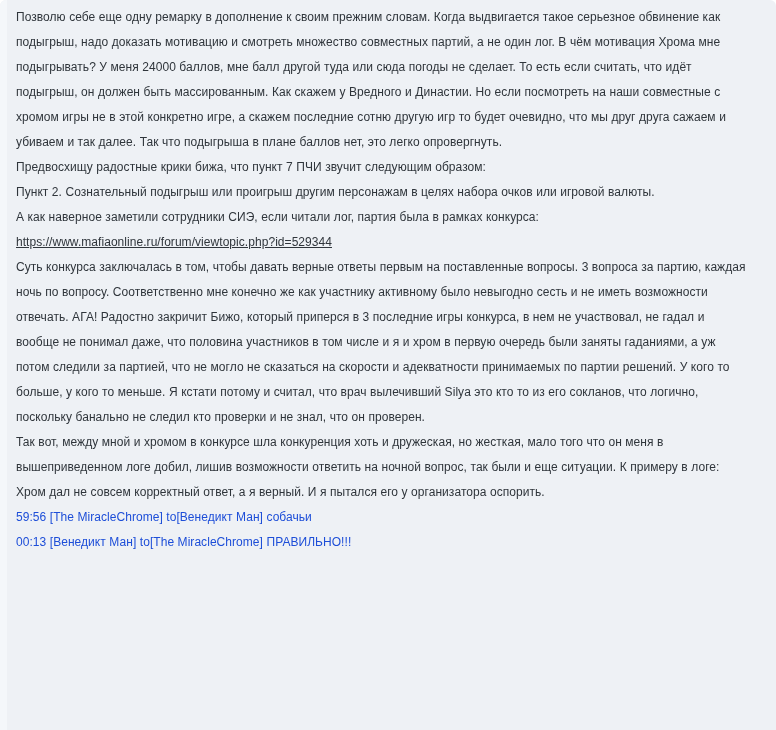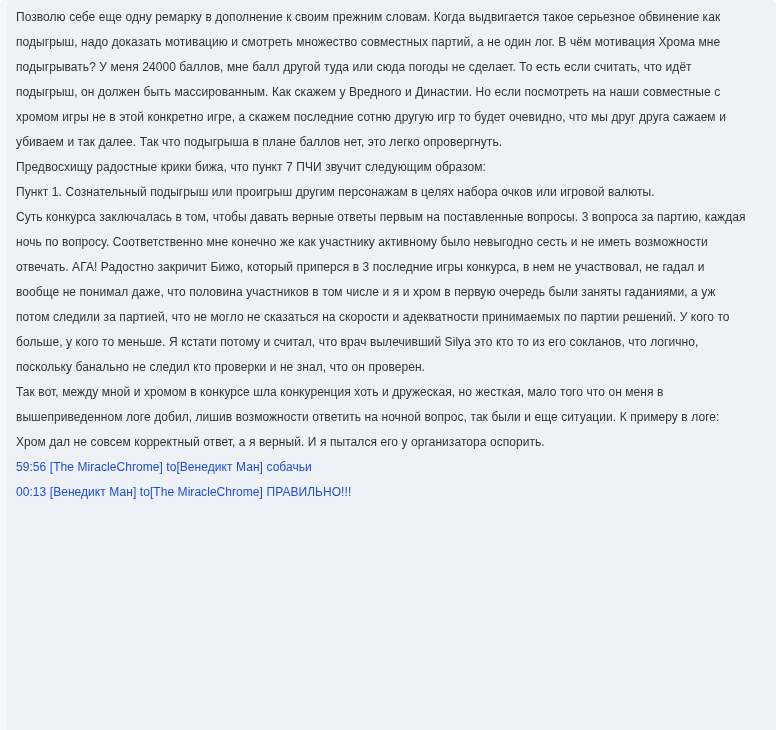--- a/index.html
+++ b/index.html
@@ -74,23 +74,25 @@
 </head>
 <body>
 
 <div id="post-container">
   <div class="post-body">
 
     <p class="para">Позволю себе еще одну ремарку в дополнение к своим прежним словам. Когда выдвигается такое серьезное обвинение как подыгрыш, надо доказать мотивацию и смотреть множество совместных партий, а не один лог. В чём мотивация Хрома мне подыгрывать? У меня 24000 баллов, мне балл другой туда или сюда погоды не сделает. То есть если считать, что идёт подыгрыш, он должен быть массированным. Как скажем у Вредного и Династии. Но если посмотреть на наши совместные с хромом игры не в этой конкретно игре, а скажем последние сотню другую игр то будет очевидно, что мы друг друга сажаем и убиваем и так далее. Так что подыгрыша в плане баллов нет, это легко опровергнуть.</p>
 
     <p class="para">Предвосхищу радостные крики бижа, что пункт 7 ПЧИ звучит следующим образом:</p>
 
-    <p class="para">Пункт 1. Сознательный подыгрыш или проигрыш другим персонажам в целях набора очков или игровой валюты.</p>
+    <p class="para">Пункт 2. Сознательный подыгрыш или проигрыш другим персонажам в целях набора очков или игровой валюты.</p>
 
+    <p class="para">А как наверное заметили сотрудники СИЭ, если читали лог, партия была в рамках конкурса:</p>
 
+    <p class="para"><a class="post-link" href="#">https://www.mafiaonline.ru/forum/viewtopic.php?id=529344</a></p>
 
     <p class="para">Суть конкурса заключалась в том, чтобы давать верные ответы первым на поставленные вопросы. 3 вопроса за партию, каждая ночь по вопросу. Соответственно мне конечно же как участнику активному было невыгодно сесть и не иметь возможности отвечать. АГА! Радостно закричит Бижо, который приперся в 3 последние игры конкурса, в нем не участвовал, не гадал и вообще не понимал даже, что половина участников в том числе и я и хром в первую очередь были заняты гаданиями, а уж потом следили за партией, что не могло не сказаться на скорости и адекватности принимаемых по партии решений. У кого то больше, у кого то меньше. Я кстати потому и считал, что врач вылечивший Silya это кто то из его сокланов, что логично, поскольку банально не следил кто проверки и не знал, что он проверен.</p>
 
     <p class="para">Так вот, между мной и хромом в конкурсе шла конкуренция хоть и дружеская, но жесткая, мало того что он меня в вышеприведенном логе добил, лишив возможности ответить на ночной вопрос, так были и еще ситуации. К примеру в логе:</p>
 
 
     <p class="para">Хром дал не совсем корректный ответ, а я верный. И я пытался его у организатора оспорить.</p>
 
     <p class="log-line">59:56 [The MiracleChrome] to[Венедикт Ман] собачьи</p>
 

